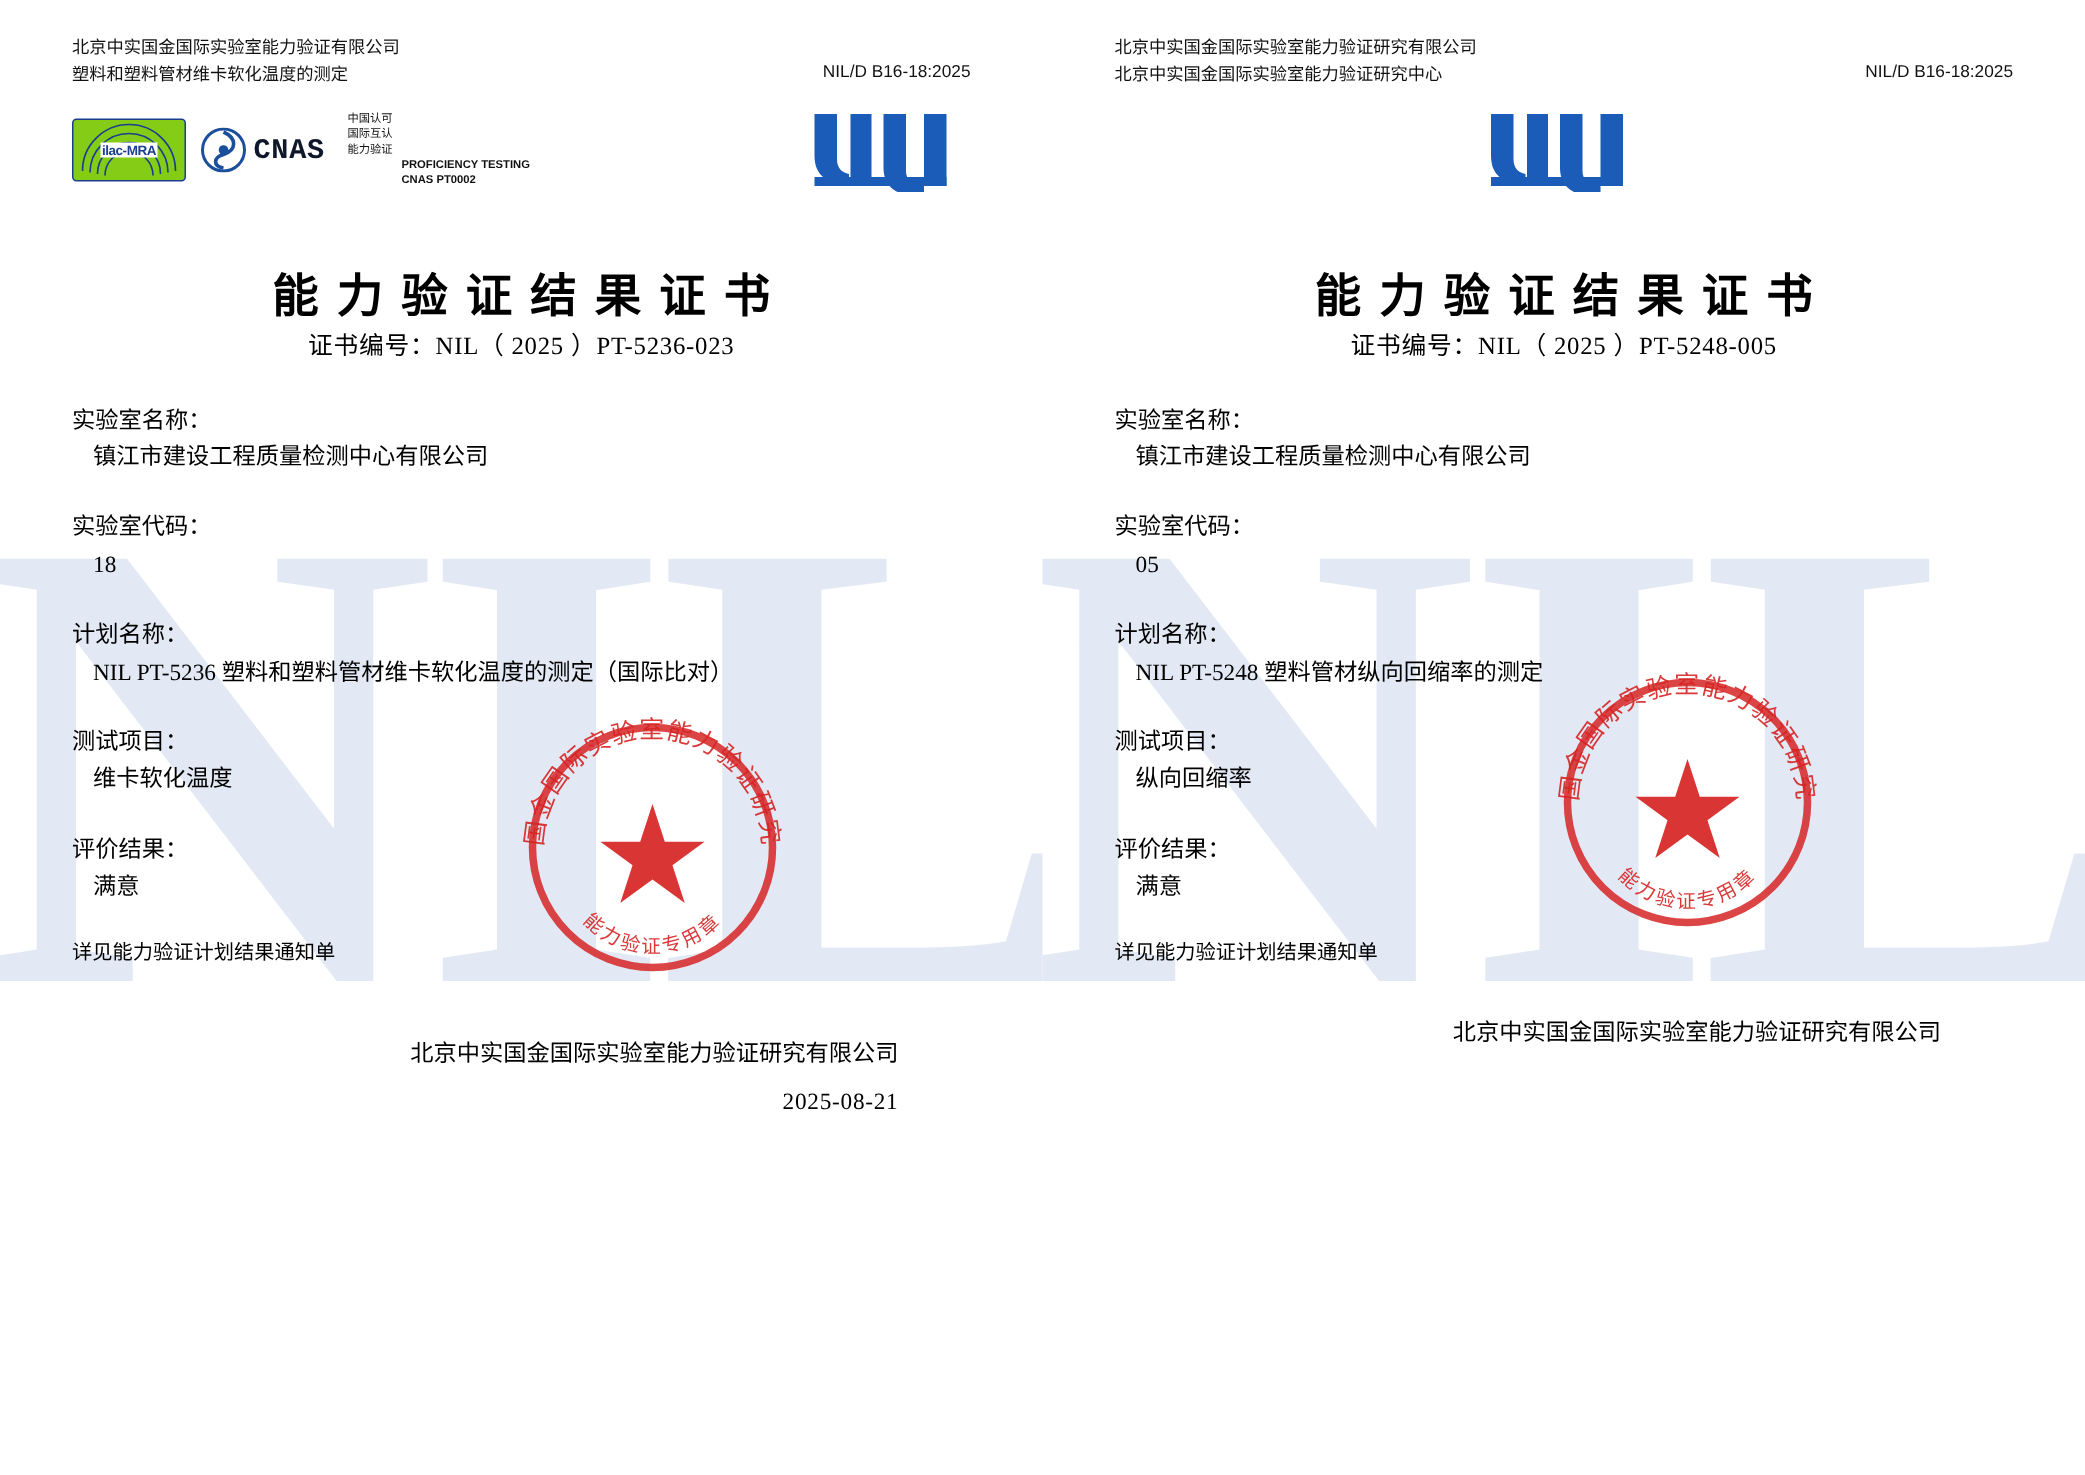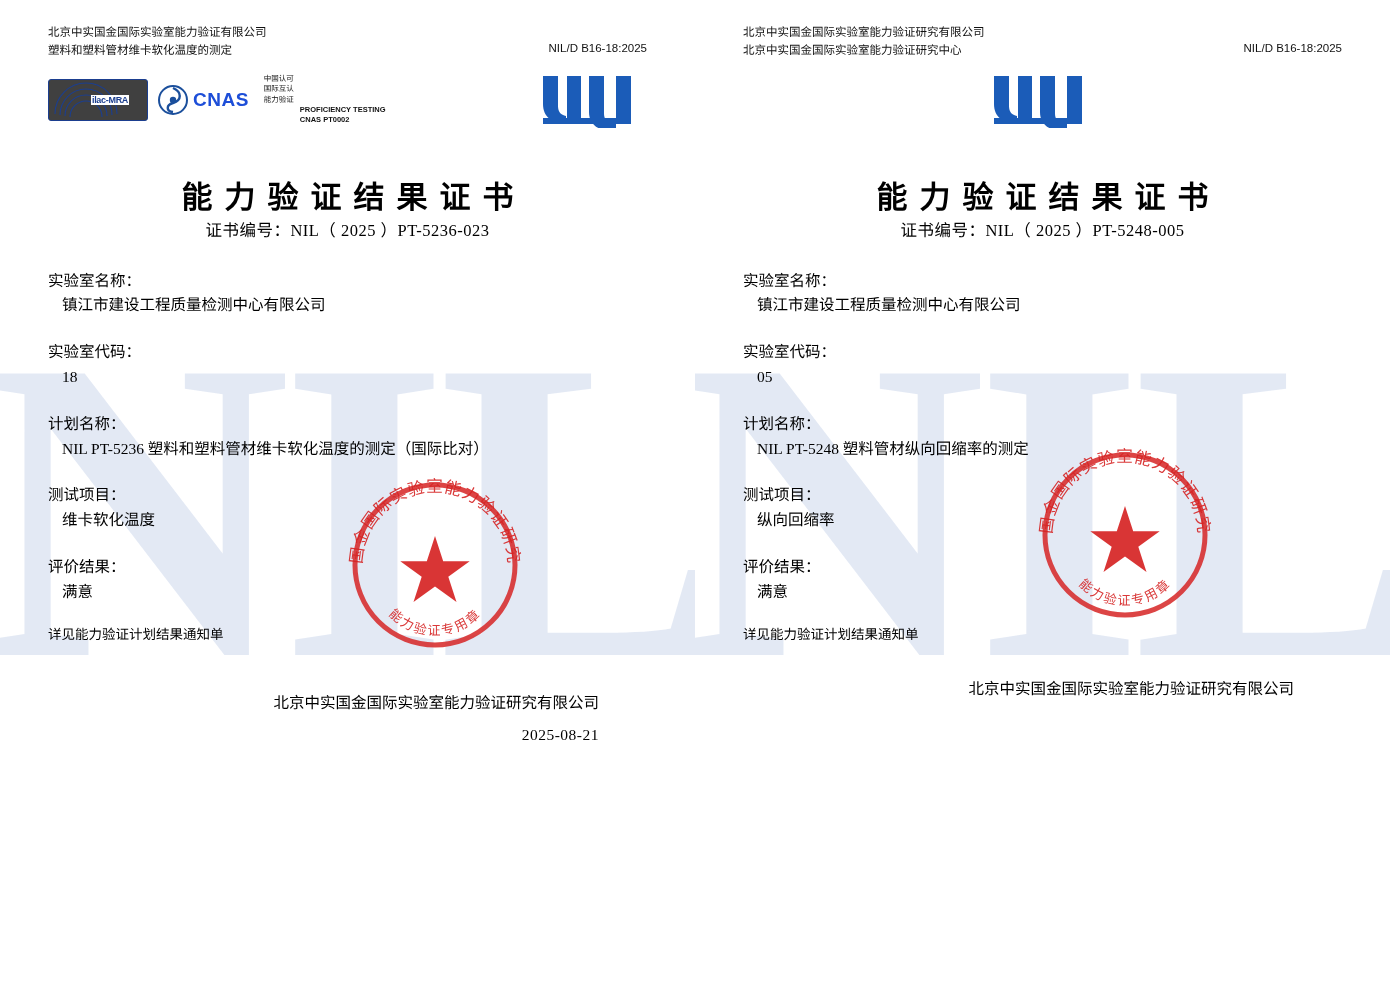--- a/index.html
+++ b/index.html
@@ -97,23 +97,22 @@
   }
   .ilac {
     width: 74px;
     height: 40px;
     border: 1.5px solid #1b3e8f;
     border-radius: 3px;
     position: relative;
     display: flex;
     align-items: center;
     justify-content: center;
-    background: #404040;
+    background: #84cc16;
     overflow: hidden;
-    padding-left: 24px;
   }
   .ilac .ilac-txt {
     font-family: "Liberation Sans", sans-serif;
     font-size: 9px;
     font-weight: 700;
     color: #1b3e8f;
     letter-spacing: -0.3px;
     background: #fff;
     padding: 0 1px;
     z-index: 2;
@@ -128,24 +127,24 @@
     flex-direction: row;
     align-items: center;
     gap: 5px;
   }
   .cnas-swirl {
     width: 30px;
     height: 30px;
     position: relative;
   }
   .cnas-word {
-    font-family: Liberation Sans, sans-serif;
+    font-family: Liberation Mono, monospace;
     font-size: 19px;
     font-weight: 700;
-    color: #1d4ed8;
+    color: #0f172a;
     letter-spacing: 0.5px;
   }
   .cnas-sub {
     font-family: "Liberation Sans", sans-serif;
     font-size: 7.5px;
     line-height: 1.35;
     color: #111;
     margin-left: 10px;
   }
   .cnas-sub .b { font-weight: 700; padding-left: 36px; }

